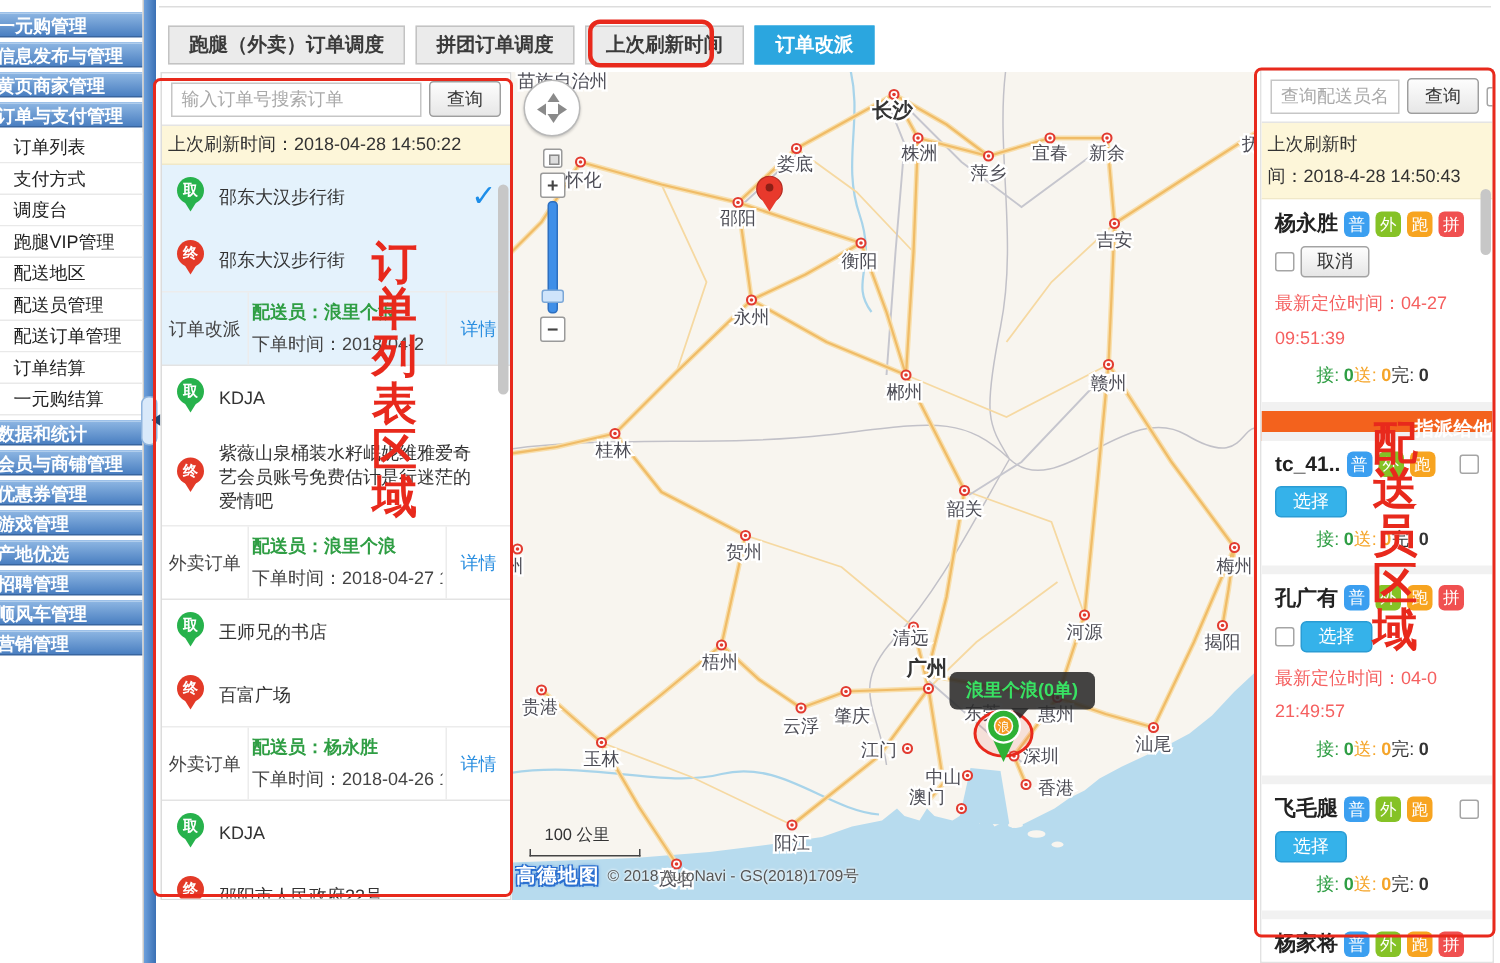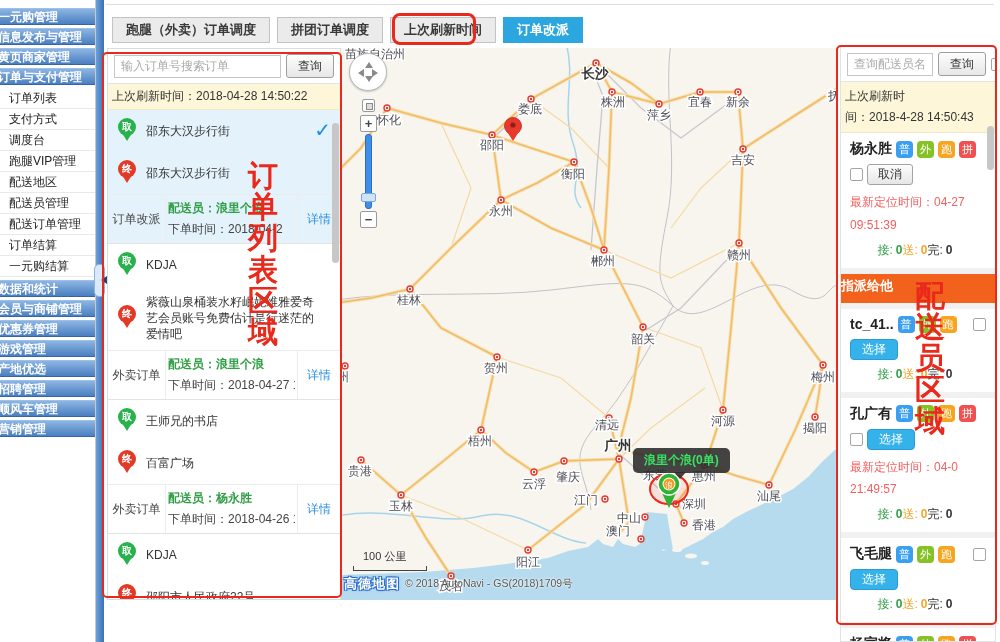--- a/index.html
+++ b/index.html
@@ -86,21 +86,21 @@
   .c-name { font-size:14px; font-weight:700; color:#222; white-space:nowrap; }
   .badge { display:inline-block; min-width:17px; padding:1px 3px; border-radius:4px; color:#fff; font-size:11px; text-align:center; flex:none; }
   .b-pu { background:#3b9ff0; } .b-wai { background:#85c226; } .b-pao { background:#f7a420; } .b-pin { background:#f05050; }
   .cbx-right { margin-left:auto; }
   .btn-cancel { height:21px; padding:0 10px; font-size:12px; color:#333; background:linear-gradient(#fdfdfd,#e6e6e6); border:1px solid #a3a3a3; border-radius:3px; cursor:pointer; font-family:inherit; }
   .btn-select { height:21px; padding:0 11px; font-size:12px; color:#fff; background:#35b2ea; border:1px solid #2a9cd4; border-radius:4px; cursor:pointer; font-family:inherit; }
   .c-loc { font-size:12px; color:#f55f5f; line-height:1.9; }
   .c-stats { display:flex; justify-content:center; padding-right:6px; font-size:12px; margin-top:5px; }
   .st i { font-style:normal; } .st b { font-weight:700; margin-left:3px; }
   .st-g, .st-g b { color:#2f9e44; } .st-o, .st-o b { color:#f5a52a; } .st-k, .st-k b { color:#333; }
-  .assign-bar { height:35px; line-height:24px; text-align:left; background:#f3621d; color:#fff; font-size:13px; font-weight:700; cursor:pointer; border-bottom:6px solid #f1f1f1; }
+  .assign-bar { height:20px; line-height:24px; text-align:right; background:#f3621d; color:#fff; font-size:13px; font-weight:700; cursor:pointer; border-bottom:6px solid #f1f1f1; }
 
   
   .anno { position:absolute; border:2px solid #e8291c; border-radius:5px; z-index:50; pointer-events:none; }
   .anno-tab { left:392px; top:13px; width:84px; height:32px; border-width:3px; border-radius:8px; }
   .anno-left { left:102px; top:52px; width:240px; height:546px; }
   .anno-right { left:836px; top:45px; width:161px; height:580px; }
   .anno-vtext { position:absolute; width:34px; font-size:30px; line-height:1.04; font-weight:700; color:#e8291c; text-align:center; word-break:break-all; z-index:51; pointer-events:none; }
   .vtext-left { left:246px; top:160px; }
   .vtext-right { left:913px; top:280px; }
 </style>

